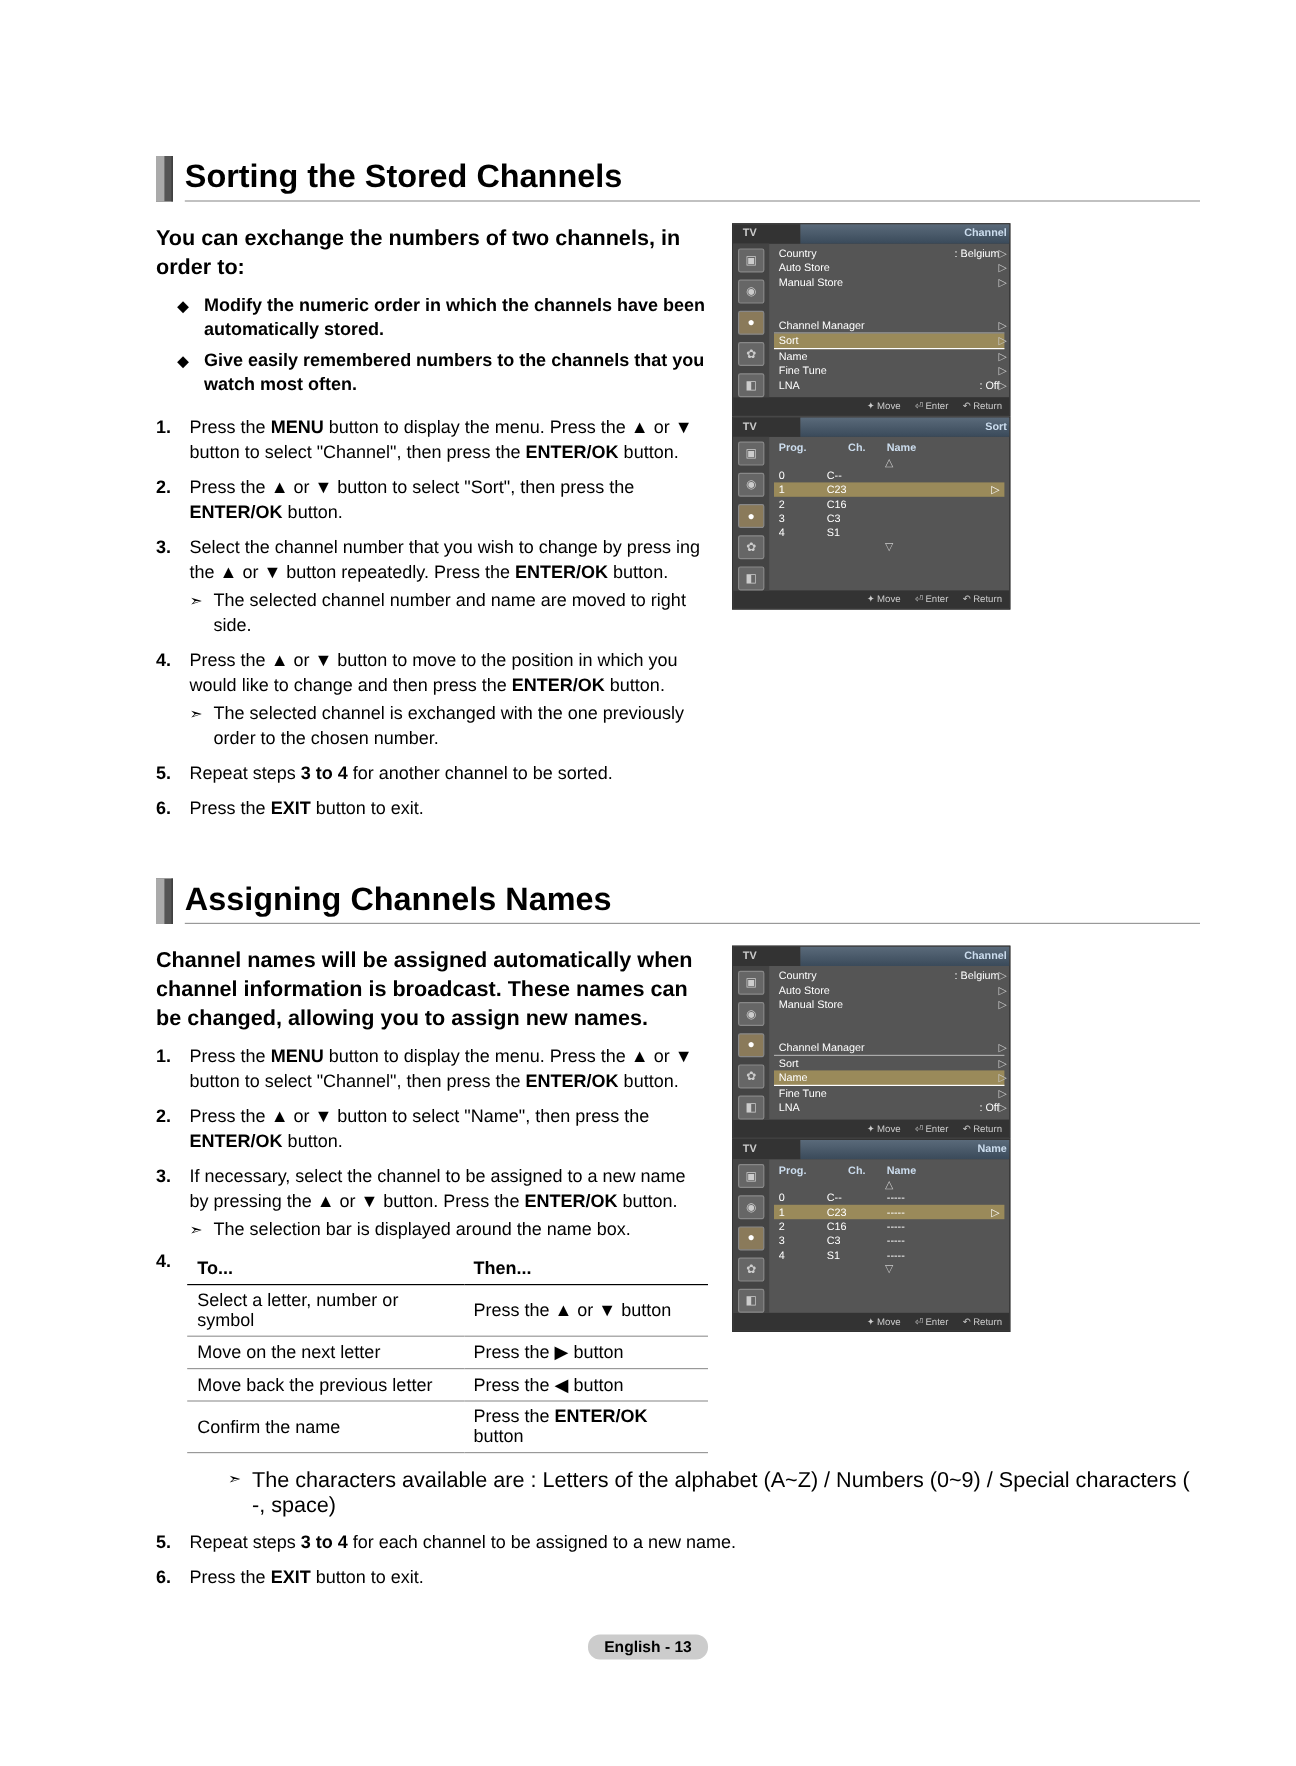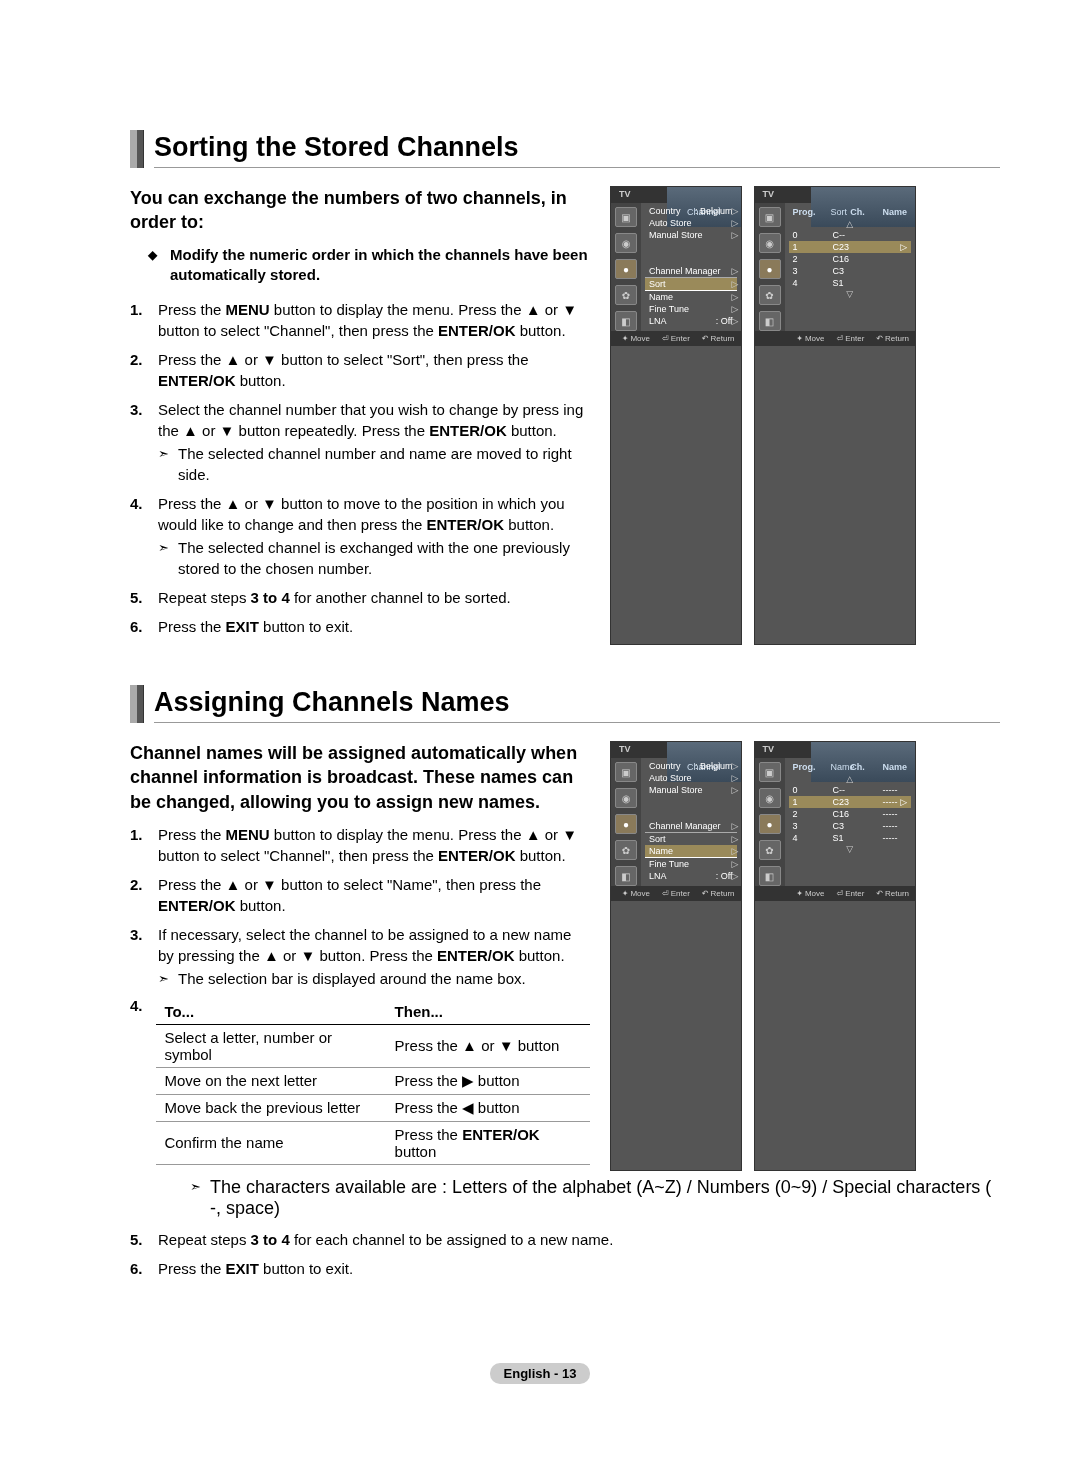--- a/index.html
+++ b/index.html
@@ -3,41 +3,41 @@
 <meta charset="utf-8">
 <style>
 body { margin: 0; font-family: Arial, Helvetica, sans-serif; background: #fff; }
 .page { width: 1080px; height: 1472px; background: #fff; margin: 0 auto; position: relative; padding: 130px 80px 0 130px; box-sizing: border-box; }
 .section { margin-bottom: 40px; }
 .heading-bar { display: flex; align-items: flex-end; margin-bottom: 18px; }
 .heading-mark { width: 6px; height: 38px; background: #555; border-left: 7px solid #aaa; border-right: 1px solid #333; margin-right: 10px; }
 .heading { font-size: 27px; font-weight: bold; color: #000; flex: 1; border-bottom: 1px solid #999; padding-bottom: 4px; }
 .two-col { display: flex; gap: 20px; }
 .left-col { width: 460px; }
-.right-col { width: 240px; display: flex; flex-direction: row; gap: 12px; }
+.right-col { width: 240px; display: flex; flex-direction: column; gap: 0; }
 .intro { font-size: 18px; font-weight: bold; margin: 0 0 10px 0; line-height: 1.35; }
 .bullets { margin: 0 0 14px 0; padding: 0 0 0 40px; font-size: 15px; font-weight: bold; line-height: 1.35; list-style: none; }
 .bullets li { position: relative; margin-bottom: 6px; }
 .bullets li::before { content: "◆"; position: absolute; left: -22px; font-size: 12px; top: 2px; }
 .steps { margin: 0; padding: 0; list-style: none; font-size: 15px; line-height: 1.4; }
 .steps > li { display: flex; margin-bottom: 8px; }
 .steps .num { font-weight: bold; width: 28px; flex-shrink: 0; }
 .steps .txt { flex: 1; }
 .note { margin: 2px 0 0 0; padding-left: 20px; font-size: 15px; position: relative; }
 .note::before { content: "➣"; position: absolute; left: 0; font-size: 13px; top: 2px; }
 .wide-steps .txt { flex: 1; }
 .tbl { border-collapse: collapse; font-size: 15px; width: 100%; margin: 2px 0 6px 0; }
 .tbl th { text-align: left; font-weight: bold; border-bottom: 1px solid #000; padding: 4px 8px; }
 .tbl td { border-bottom: 1px solid #999; padding: 4px 8px; }
 
 
 .tvbox { background: #555; border: 1px solid #333; font-size: 9px; color: #fff; width: 230px; position: relative; }
 .tv-header { background: linear-gradient(#4a4a4a,#3a3a3a); display: flex; height: 16px; }
 .tv-header .tvlabel { background: #333; color: #ccc; font-weight: bold; padding: 2px 8px; width: 40px; }
-.tv-header .tvtitle { flex: 1; text-align: left; color: #cde; font-weight: normal; padding: 20px; background: linear-gradient(#5a6a7a,#3a4a5a); }
+.tv-header .tvtitle { flex: 1; text-align: right; color: #cde; font-weight: bold; padding: 2px; background: linear-gradient(#5a6a7a,#3a4a5a); }
 .tv-body { display: flex; }
 .tv-icons { width: 30px; background: #444; display: flex; flex-direction: column; align-items: center; padding-top: 4px; gap: 6px; }
 .tv-icon { width: 20px; height: 18px; background: #666; border: 1px solid #888; border-radius: 2px; font-size: 10px; display: flex; align-items: center; justify-content: center; color: #ccc; }
 .tv-icon.active { background: #8a7a5a; color: #fff; }
 .tv-list { flex: 1; padding: 2px 4px; }
 .tv-row { display: flex; justify-content: space-between; padding: 1px 4px; position: relative; }
 .tv-row .arrow { position: absolute; right: -2px; color: #ccc; }
 .tv-row.hl { background: #9a8a5a; border-bottom: 1px solid #fff; }
 .tv-row.underline { border-bottom: 1px solid #aaa; margin-top: 24px; }
 .tv-footer { background: #333; display: flex; justify-content: flex-end; gap: 12px; padding: 3px 6px; font-size: 8px; color: #ccc; align-items: flex-end; }
@@ -66,37 +66,38 @@
   <div class="section">
     <div class="heading-bar">
       <div class="heading-mark"></div>
       <div class="heading">Sorting the Stored Channels</div>
     </div>
     <div class="two-col">
       <div class="left-col">
         <p class="intro">You can exchange the numbers of two channels, in order to:</p>
         <ul class="bullets">
           <li>Modify the numeric order in which the channels have been automatically stored.</li>
+          <li>Give easily remembered numbers to the channels that you watch most often.</li>
         </ul>
         <ol class="steps" id="s1steps">
             <li>
               <span class="num">1.</span>
               <span class="txt">Press the <b>MENU</b> button to display the menu.  Press the ▲ or ▼ button to select "Channel", then press the <b>ENTER/OK</b> button.</span>
             </li>
             <li>
               <span class="num">2.</span>
               <span class="txt">Press the ▲ or ▼ button to select "Sort", then press the <b>ENTER/OK</b> button.</span>
             </li>
             <li>
               <span class="num">3.</span>
               <span class="txt">Select the channel number that you wish to change by press ing the ▲ or ▼ button repeatedly. Press the <b>ENTER/OK</b> button.<div class="note">The selected channel number and name are moved to right side.</div></span>
             </li>
             <li>
               <span class="num">4.</span>
-              <span class="txt">Press the ▲ or ▼ button to move to the position in which you would like to change and then press the  <b>ENTER/OK</b> button.<div class="note">The selected channel is exchanged with the one previously stored to the chosen number.</div></span>
+              <span class="txt">Press the ▲ or ▼ button to move to the position in which you would like to change and then press the  <b>ENTER/OK</b> button.<div class="note">The selected channel is exchanged with the one previously order to the chosen number.</div></span>
             </li>
             <li>
               <span class="num">5.</span>
               <span class="txt">Repeat steps <b>3 to 4</b> for another channel to be sorted.</span>
             </li>
             <li>
               <span class="num">6.</span>
               <span class="txt">Press the <b>EXIT</b> button to exit.</span>
             </li>
           </ol>

